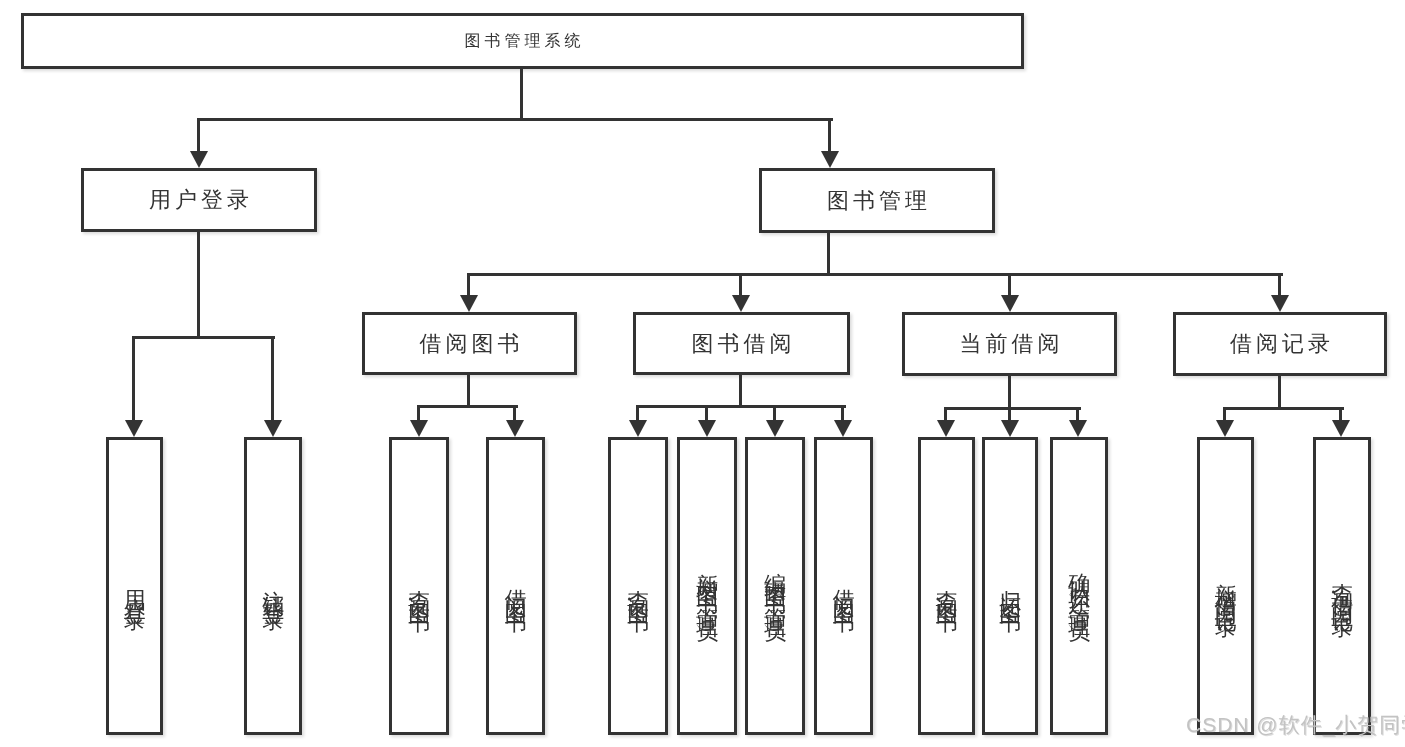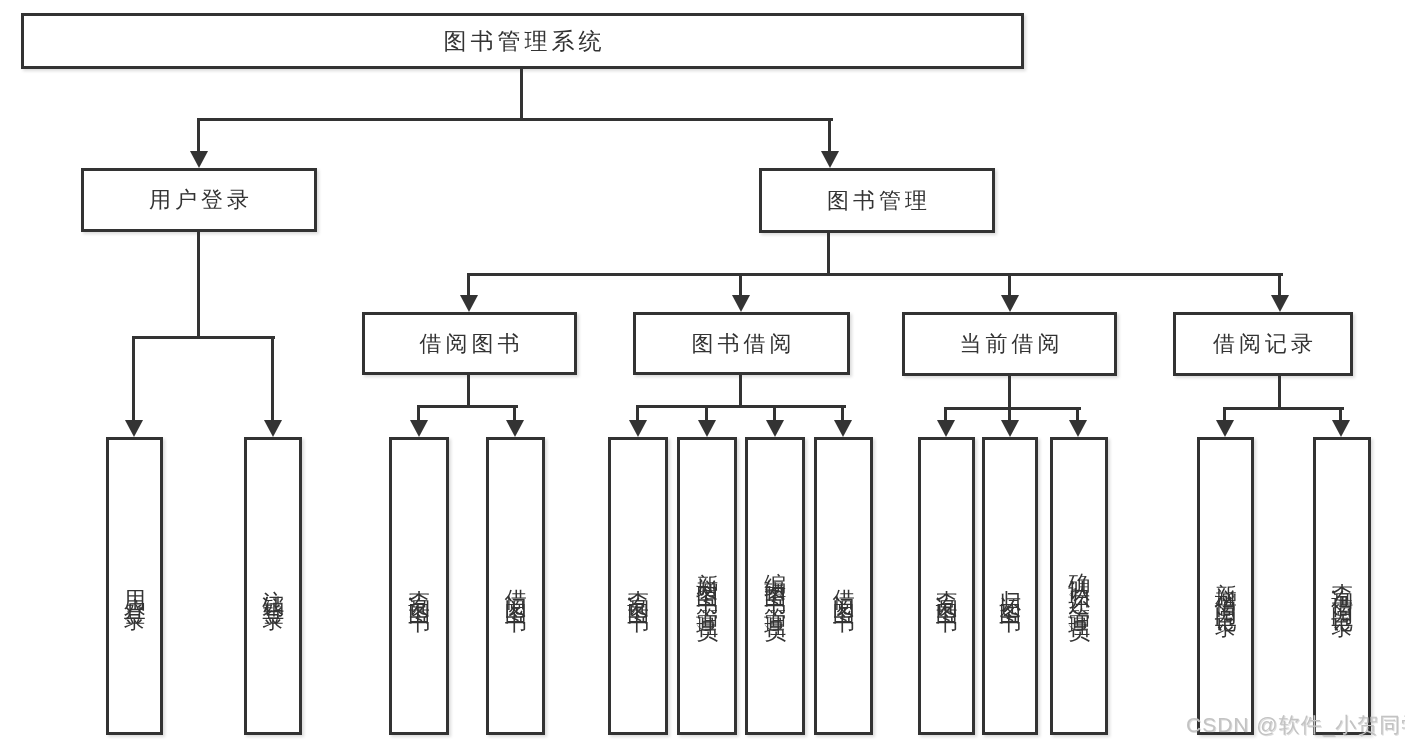--- a/index.html
+++ b/index.html
@@ -22,21 +22,21 @@
     justify-content: center;
     box-shadow: 2px 2px 3px rgba(0,0,0,0.14);
   }
   .h-label {
     font-size: 22px;
     letter-spacing: 4px;
     text-indent: 4px;
     white-space: nowrap;
     color: #333333;
   }
-  .title-label { font-size: 23px; }
+  .title-label { font-size: 16px; }
   .v-label {
     writing-mode: vertical-rl;
     text-orientation: mixed;
     font-size: 22px;
     letter-spacing: 7px;
     line-height: 1.2;
     color: #333333;
   }
   .line {
     position: absolute;
@@ -105,21 +105,21 @@
 
   <div class="box" style="left:362px; top:312px; width:215px; height:63px;">
     <span class="h-label">借阅图书</span>
   </div>
   <div class="box" style="left:633px; top:312px; width:217px; height:63px;">
     <span class="h-label">图书借阅</span>
   </div>
   <div class="box" style="left:902px; top:312px; width:215px; height:64px;">
     <span class="h-label">当前借阅</span>
   </div>
-  <div class="box" style="left:1173px; top:312px; width:180px; height:64px;justify-content:center;">
+  <div class="box" style="left:1173px; top:312px; width:214px; height:64px;justify-content:center;">
     <span class="h-label">借阅记录</span>
   </div>
 
   <div class="line" style="left:467px; top:375px; width:3px; height:30px;"></div>
   <div class="line" style="left:417px; top:405px; width:101px; height:3px;"></div>
   <div class="line" style="left:417px; top:405px; width:3px; height:18px;"></div>
   <div class="arrow-down" style="left:410px; top:420px;"></div>
   <div class="line" style="left:513px; top:405px; width:3px; height:18px;"></div>
   <div class="arrow-down" style="left:506px; top:420px;"></div>
 

